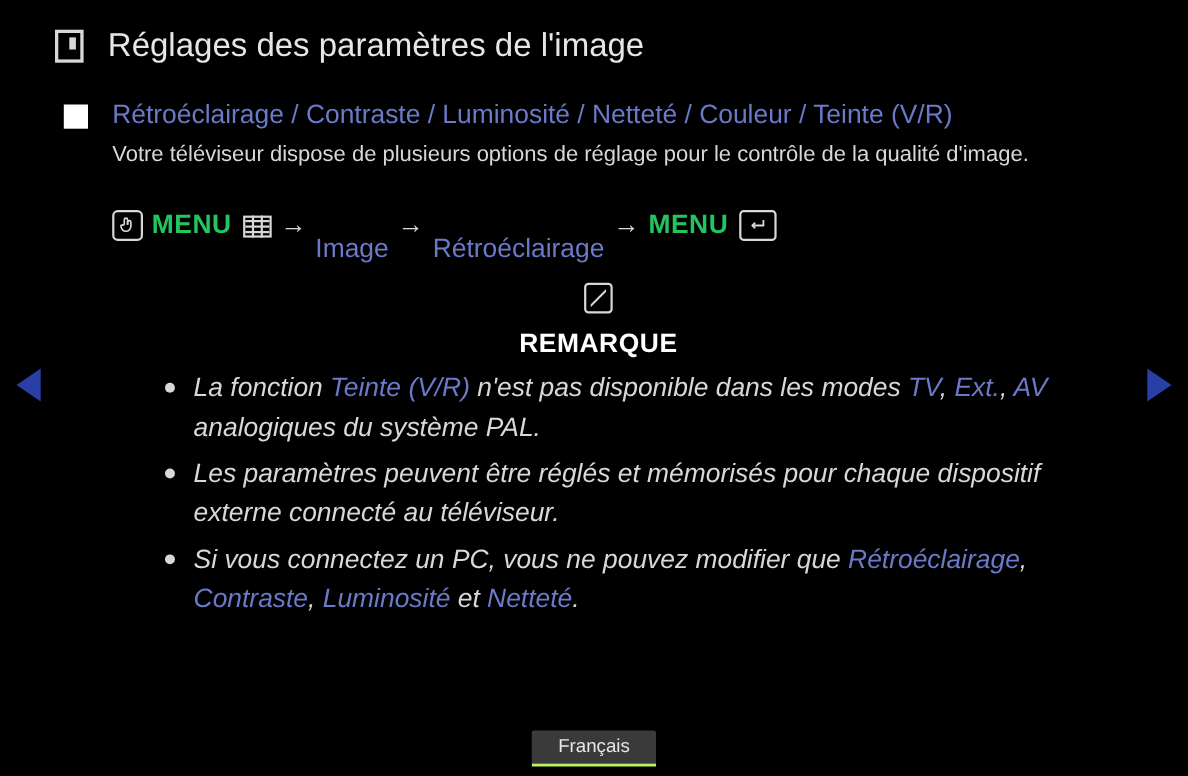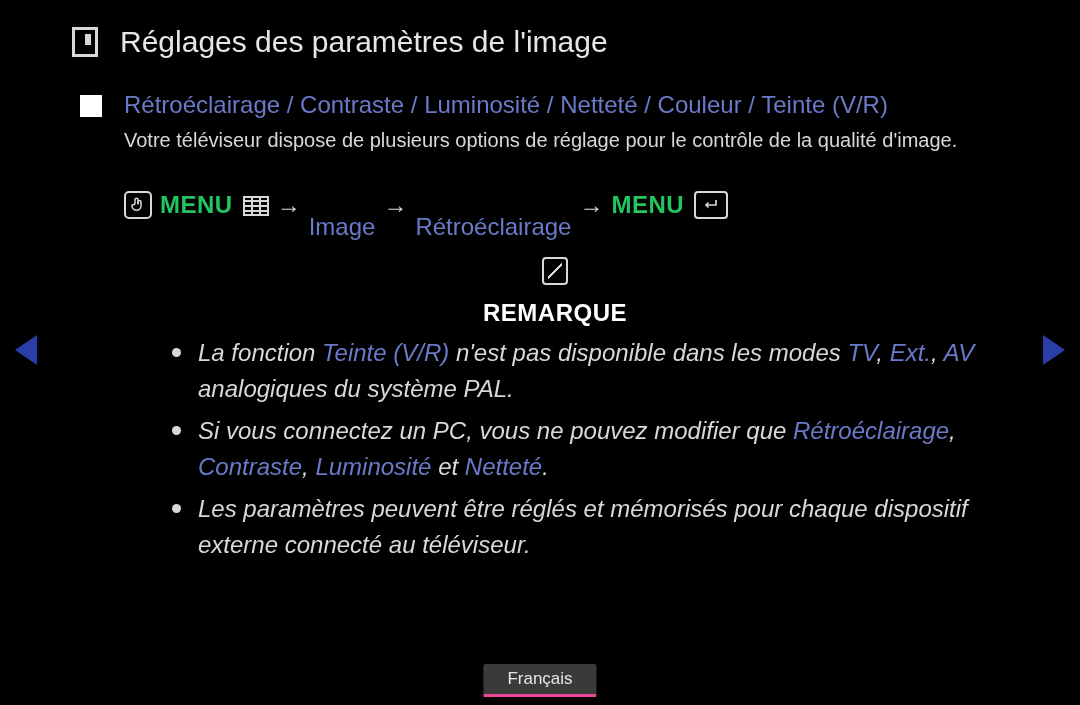--- a/index.html
+++ b/index.html
@@ -11,21 +11,21 @@
     color: #d8d8d8;
     font-family: Arial, Helvetica, sans-serif;
     font-size: 24px;
     overflow: hidden;
     position: relative;
   }
   .page {
     position: relative;
     width: 1080px;
     height: 705px;
-    padding: 25px 50px 0 72px;
+    padding: 25px 50px 0 50px;
     box-sizing: border-box;
   }
   .h1-row {
     display: flex;
     align-items: center;
     gap: 22px;
     margin-bottom: 30px;
   }
   .bookmark-icon {
     width: 26px;
@@ -212,21 +212,21 @@
   .lang-tab {
     position: absolute;
     bottom: 8px;
     left: 50%;
     transform: translateX(-50%);
     background: #3a3a3a;
     color: #e6e6e6;
     font-size: 17px;
     padding: 5px 24px 5px 24px;
     border-radius: 2px 2px 0 0;
-    border-bottom: 3px solid #ec4899;
+    border-bottom: 3px solid #bef264;
   }
 </style>
 </head>
 <body>
 
 <div class="page">
 
   <div class="h1-row">
     <div class="bookmark-icon"></div>
     <div class="h1">Réglages des paramètres de l'image</div>
@@ -266,24 +266,24 @@
     <div class="remark-row">
       <div class="note-icon"></div>
       <div class="remark-label">REMARQUE</div>
     </div>
 
     <ul class="notes">
       <li>
         <span>La fonction </span><span class="hl">Teinte (V/R)</span><span> n'est pas disponible dans les modes </span><span class="hl">TV</span><span>, </span><span class="hl">Ext.</span><span>, </span><span class="hl">AV</span><span> analogiques du système PAL.</span>
       </li>
       <li>
-        <span>Si vous connectez un PC, vous ne pouvez modifier que </span><span class="hl">Rétroéclairage</span><span>, </span><span class="hl">Contraste</span><span>, </span><span class="hl">Luminosité</span><span> et </span><span class="hl">Netteté</span><span>.</span>
+        <span>Les paramètres peuvent être réglés et mémorisés pour chaque dispositif externe connecté au téléviseur.</span>
       </li>
       <li>
-        <span>Les paramètres peuvent être réglés et mémorisés pour chaque dispositif externe connecté au téléviseur.</span>
+        <span>Si vous connectez un PC, vous ne pouvez modifier que </span><span class="hl">Rétroéclairage</span><span>, </span><span class="hl">Contraste</span><span>, </span><span class="hl">Luminosité</span><span> et </span><span class="hl">Netteté</span><span>.</span>
       </li>
     </ul>
   </div>
 
   <div class="nav-left"></div>
   <div class="nav-right"></div>
 
   <div class="lang-tab">Français</div>
 </div>
 

